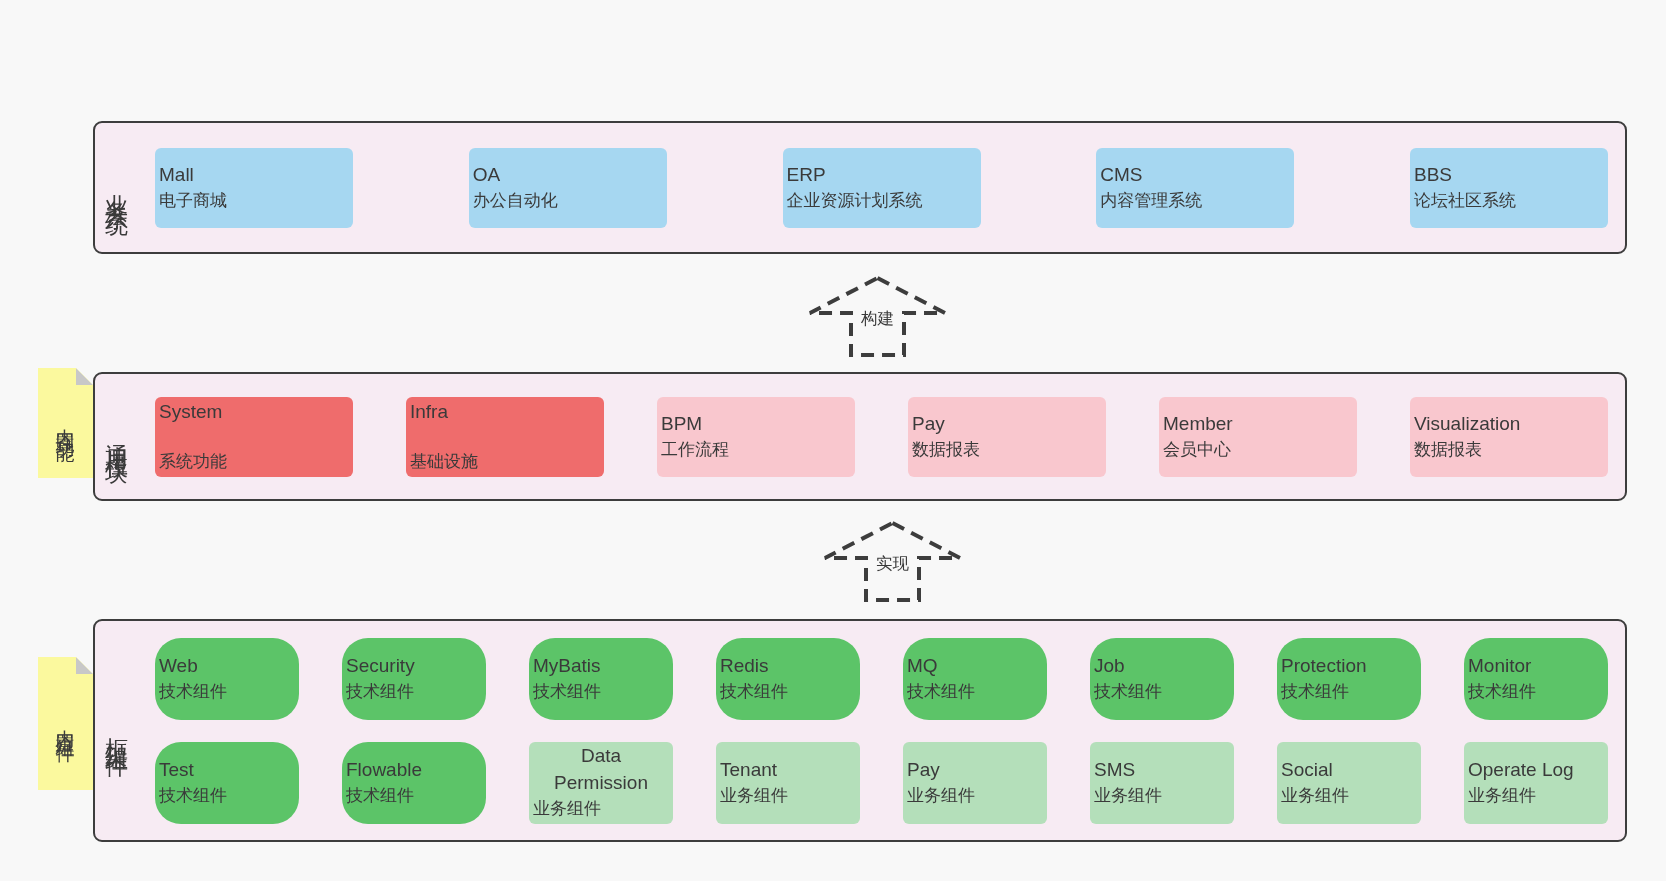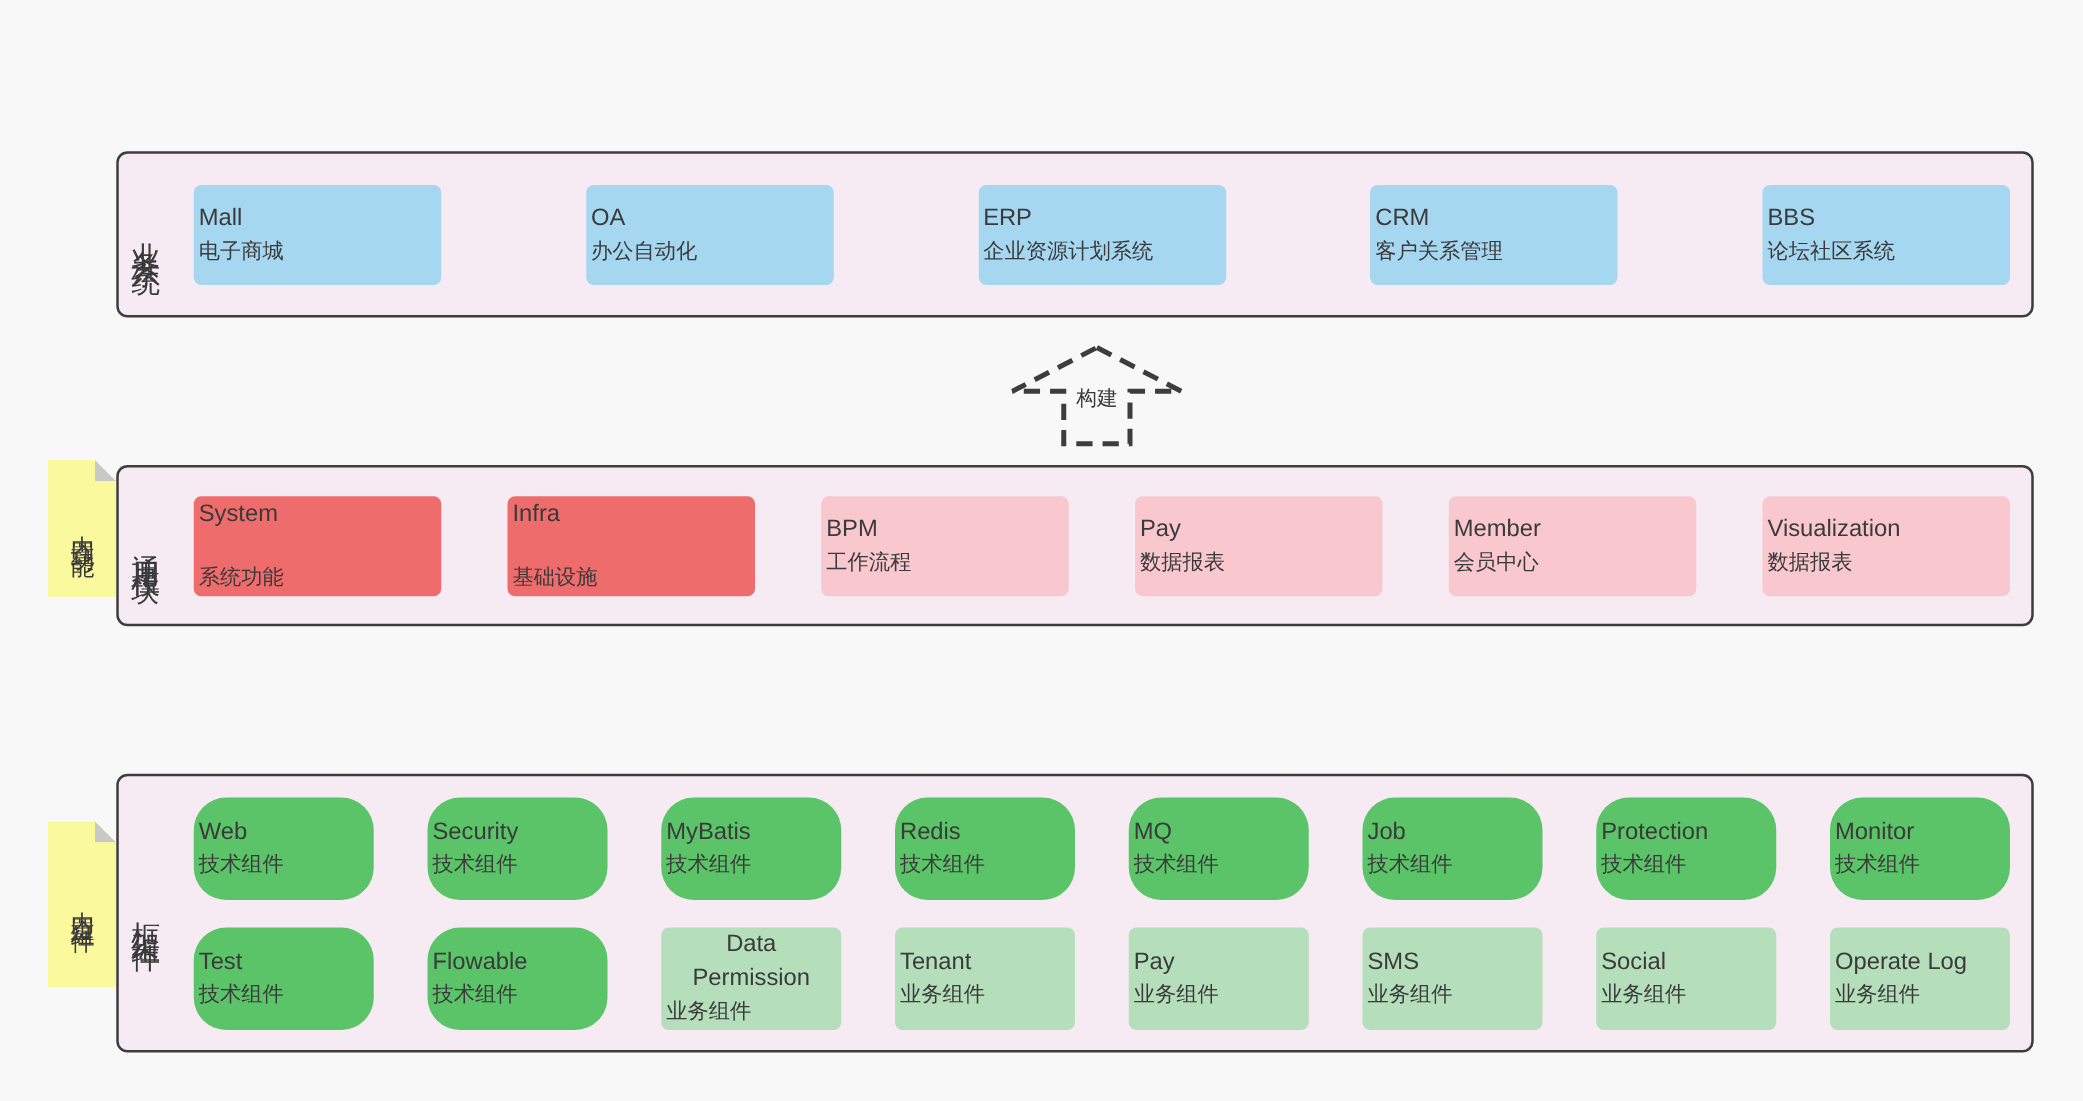--- a/index.html
+++ b/index.html
@@ -69,22 +69,22 @@
       </div>
       <div class="box box-wide v-blue">
         <div class="box-name">OA</div>
         <div class="box-sub">办公自动化</div>
       </div>
       <div class="box box-wide v-blue">
         <div class="box-name">ERP</div>
         <div class="box-sub">企业资源计划系统</div>
       </div>
       <div class="box box-wide v-blue">
-        <div class="box-name">CRM</div>
-        <div class="box-sub">客户关系管理</div>
+        <div class="box-name">CMS</div>
+        <div class="box-sub">内容管理系统</div>
       </div>
       <div class="box box-wide v-blue">
         <div class="box-name">BBS</div>
         <div class="box-sub">论坛社区系统</div>
       </div>
     </div>
   </div>
 
   <div class="arrow arrow-build">
     <svg viewBox="0 0 141 83" aria-hidden="true">
@@ -119,20 +119,26 @@
         <div class="box-name">Member</div>
         <div class="box-sub">会员中心</div>
       </div>
       <div class="box box-wide v-pink">
         <div class="box-name">Visualization</div>
         <div class="box-sub">数据报表</div>
       </div>
     </div>
   </div>
 
+  <div class="arrow arrow-implement">
+    <svg viewBox="0 0 141 83" aria-hidden="true">
+      <polygon points="70.5,3 138,38 97,38 97,80 44,80 44,38 3,38"></polygon>
+    </svg>
+    <div class="arrow-label">实现</div>
+  </div>
 
   <div class="sticky sticky-framework">
     <div class="sticky-text">内置组件</div>
   </div>
   <div class="layer layer-framework">
     <div class="layer-label">框架组件</div>
     <div class="rows">
       <div class="box-row">
         <div class="box box-narrow v-green">
           <div class="box-name">Web</div>

